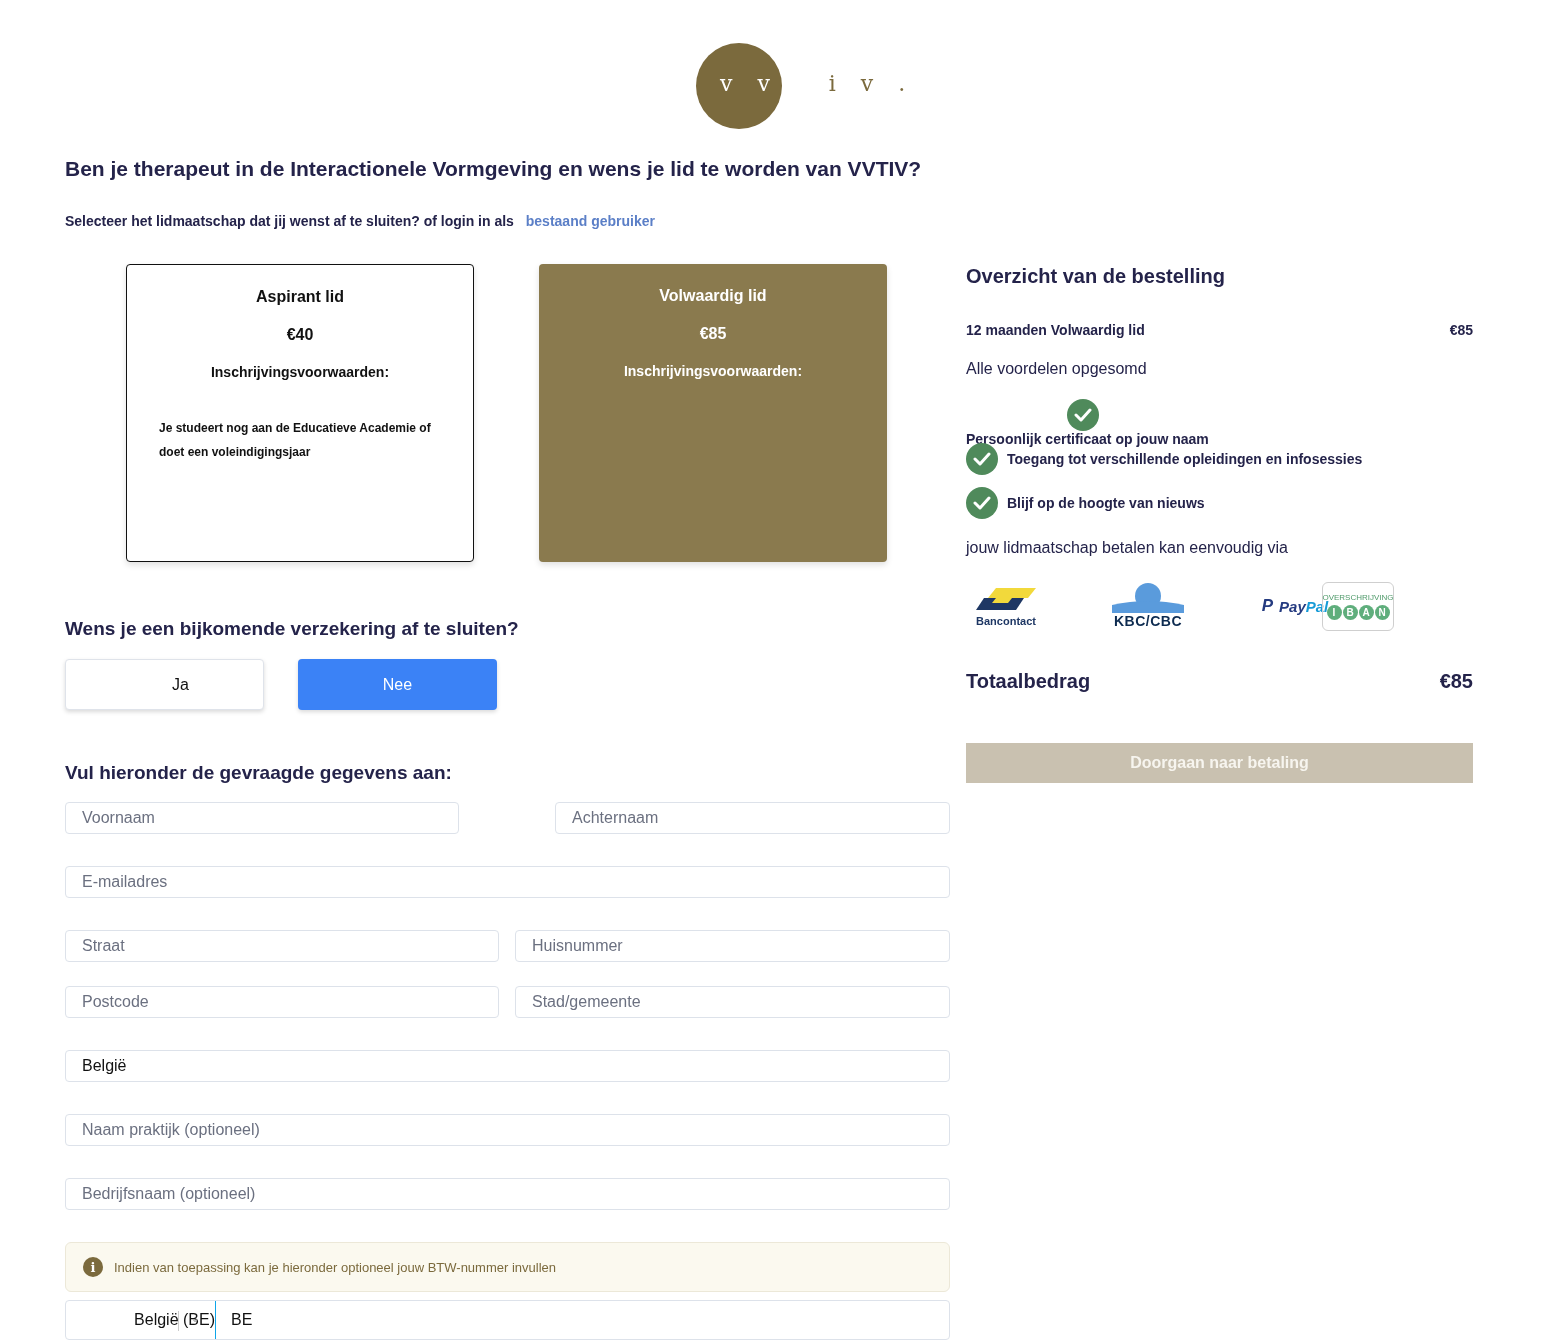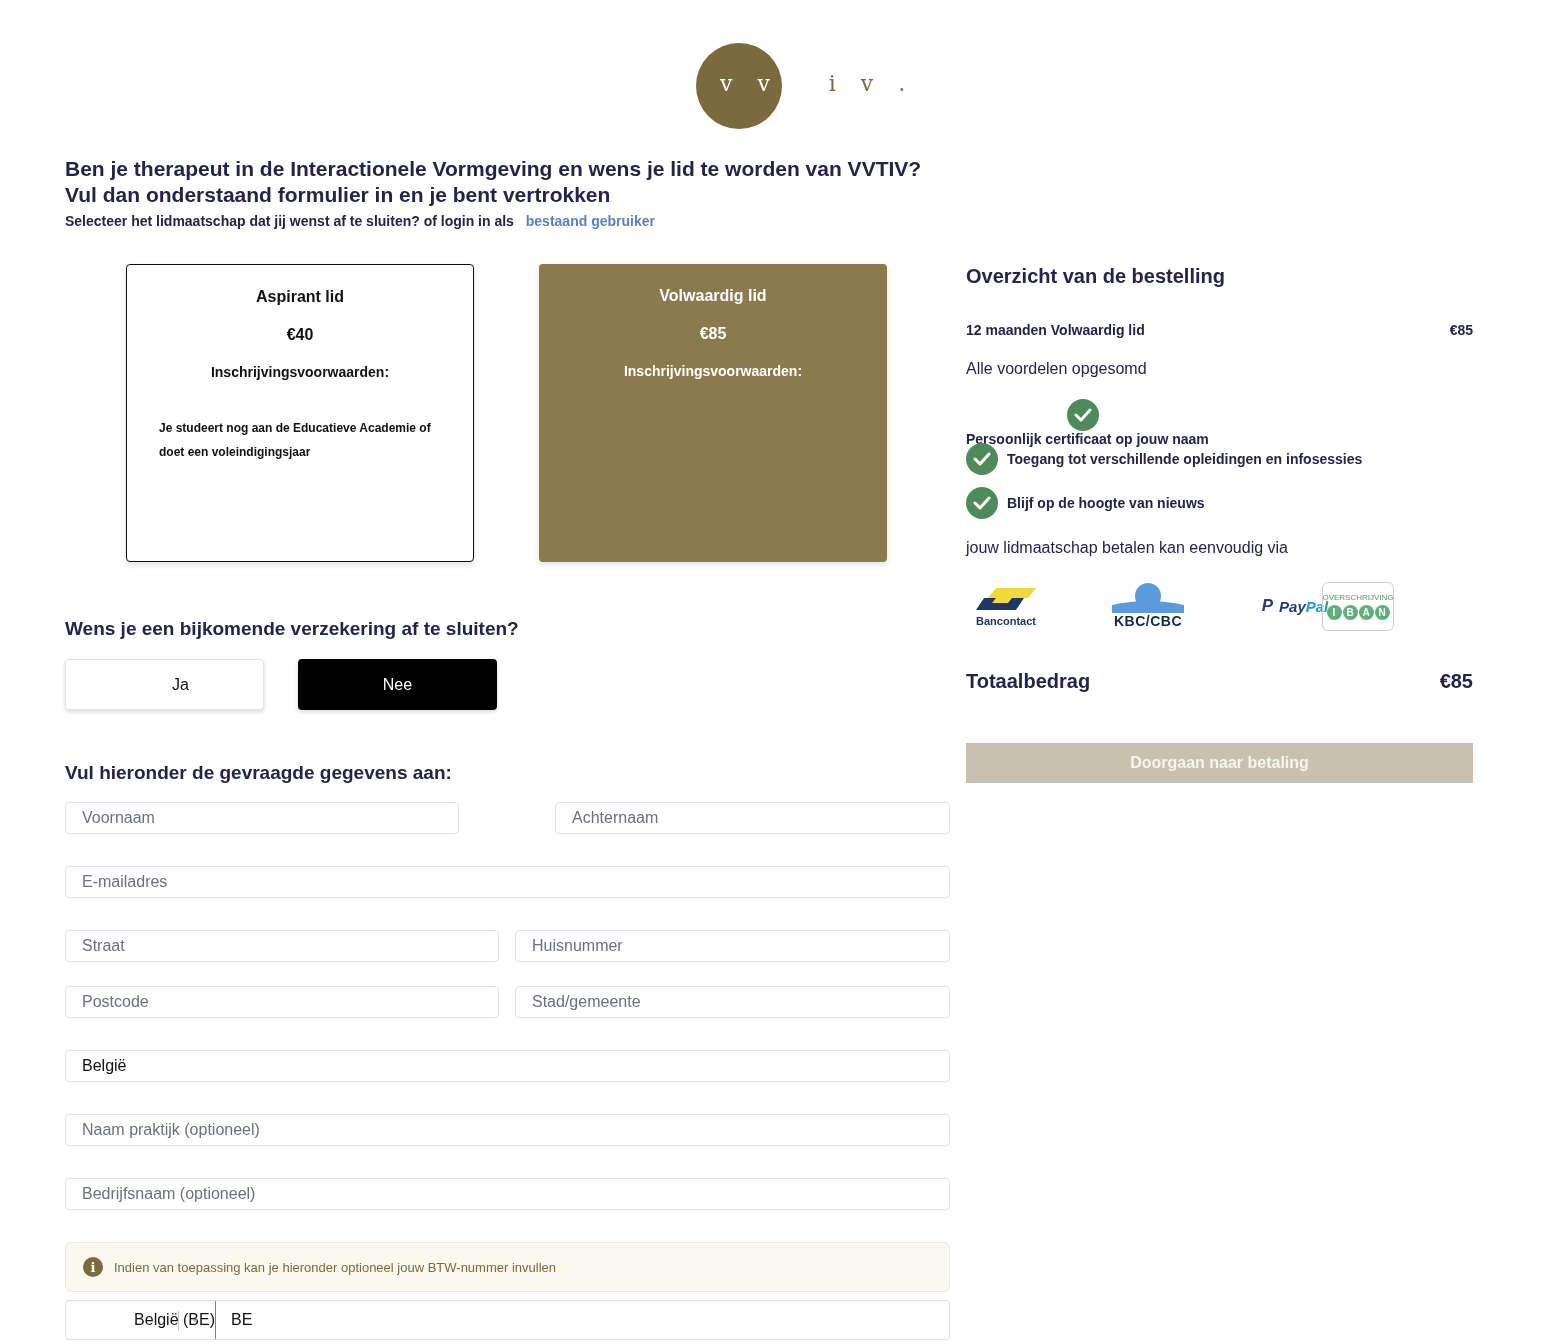--- a/index.html
+++ b/index.html
@@ -21,21 +21,21 @@
   .plan-card.volwaardig { left: 539px; background: #8a7a4e; color: #fff; }
   .plan-card .p-title { margin-top: 23px; font-size: 16px; font-weight: bold; }
   .plan-card .p-price { margin-top: 20px; font-size: 16px; font-weight: bold; }
   .plan-card .p-cond { margin-top: 20px; font-size: 14px; font-weight: bold; }
   .plan-card .p-desc { margin: 36px 32px 0 32px; text-align: left; font-size: 12px; font-weight: bold; line-height: 24px; }
 
   .section-title { position: absolute; left: 65px; font-size: 19px; font-weight: bold; color: #24234a; }
 
   .toggle-btn { position: absolute; top: 659px; width: 199px; height: 51px; border-radius: 4px; font-size: 16px; display: flex; align-items: center; justify-content: center; box-shadow: 0 2px 4px rgba(0,0,0,0.15); cursor: pointer; }
   .toggle-btn.ja { left: 65px; background: #fff; border: 1px solid #dfe3ea; color: #111; padding-left: 32px; }
-  .toggle-btn.nee { left: 298px; background: #000000; color: #fff; }
+  .toggle-btn.nee { left: 298px; background: #3b82f6; color: #fff; }
 
   .field { position: absolute; height: 32px; border: 1px solid #dde2ea; border-radius: 4px; background: #fff; display: flex; align-items: center; padding-left: 16px; font-size: 16px; color: #6b7080; }
   .field.filled { color: #111; }
 
   .info-box { position: absolute; left: 65px; top: 1242px; width: 885px; height: 50px; border: 1px solid #ece8d8; border-radius: 6px; background: #fbf9ef; display: flex; align-items: center; padding-left: 17px; font-size: 13px; color: #7b6a3d; }
   .info-box .i-icon { width: 20px; height: 20px; border-radius: 50%; background: #7b6a3d; color: #fff; font-size: 13px; font-weight: bold; display: flex; align-items: center; justify-content: center; margin-right: 11px; font-family: "DejaVu Serif", serif; }
 
   .vat-row { position: absolute; left: 65px; top: 1300px; width: 885px; height: 40px; border: 1px solid #dde2ea; border-radius: 4px; display: flex; align-items: center; font-size: 16px; color: #111; }
   .vat-row .country { width: 150px; height: 100%; display: flex; align-items: center; padding-left: 10px; border-right: 1px solid #0ea5e9; position: relative; justify-content: flex-end; }
   .vat-row .country .sep { position: absolute; left: 112px; top: 10px; width: 1px; height: 20px; background: #ccc; }
@@ -70,21 +70,20 @@
 </head>
 <body>
 
 <div class="logo">
   <div class="circle"></div>
   <div class="text"><span class="on">v v t</span> <span class="off">i v .</span></div>
 </div>
 
 <div class="intro-title">
   <div>Ben je therapeut in de Interactionele Vormgeving en wens je lid te worden van VVTIV?</div>
-  <div>Vul dan onderstaand formulier in en je bent vertrokken</div>
 </div>
 <div class="intro-sub">
   <span>Selecteer het lidmaatschap dat jij wenst af te sluiten? of login in als</span>
   <a>bestaand gebruiker</a>
 </div>
 
 <div class="plan-card aspirant">
   <div class="p-title">Aspirant lid</div>
   <div class="p-price">€40</div>
   <div class="p-cond">Inschrijvingsvoorwaarden:</div>

